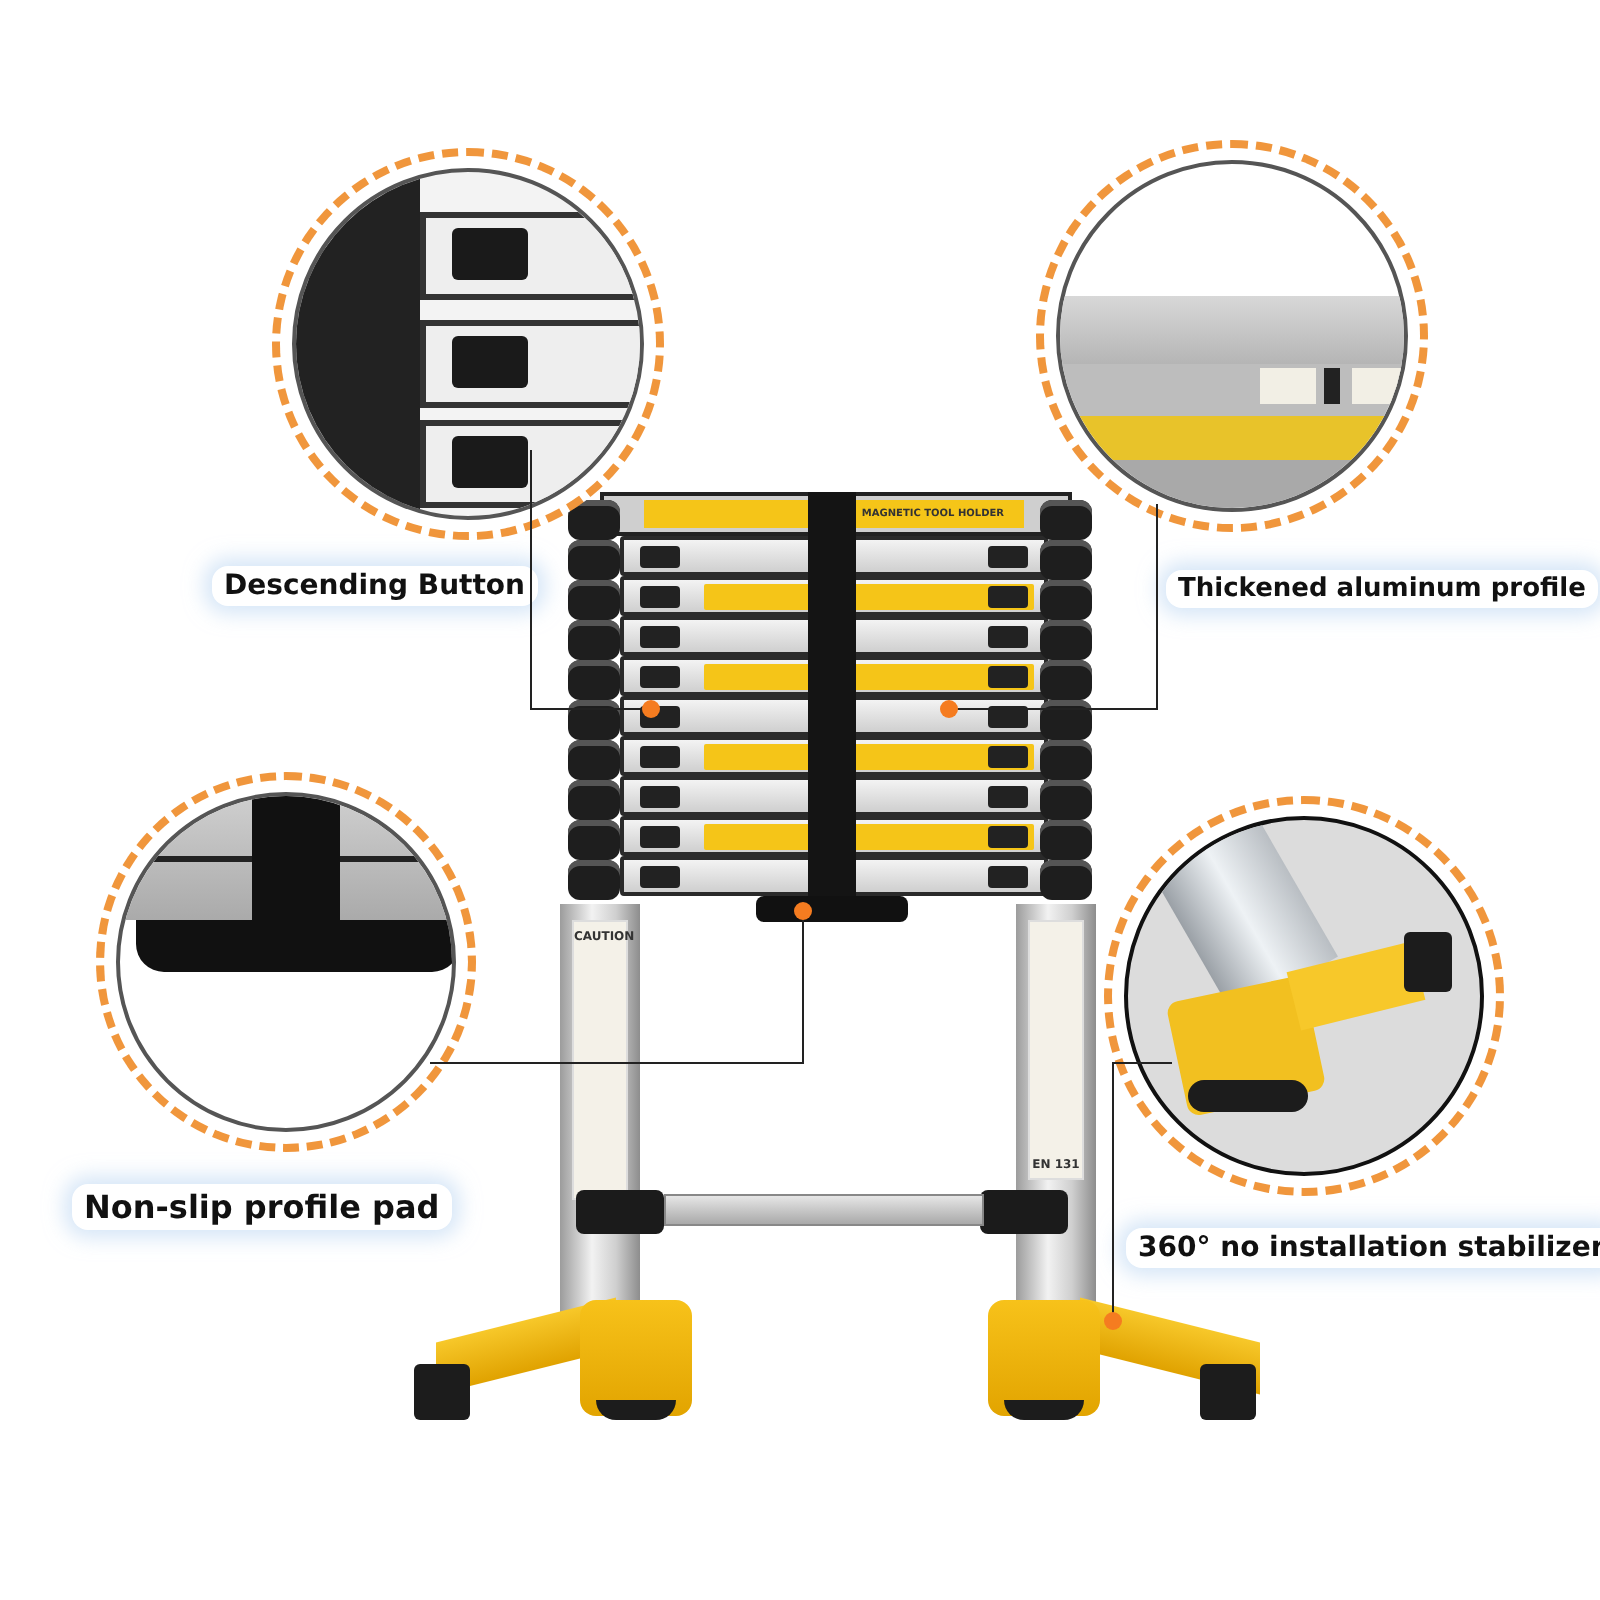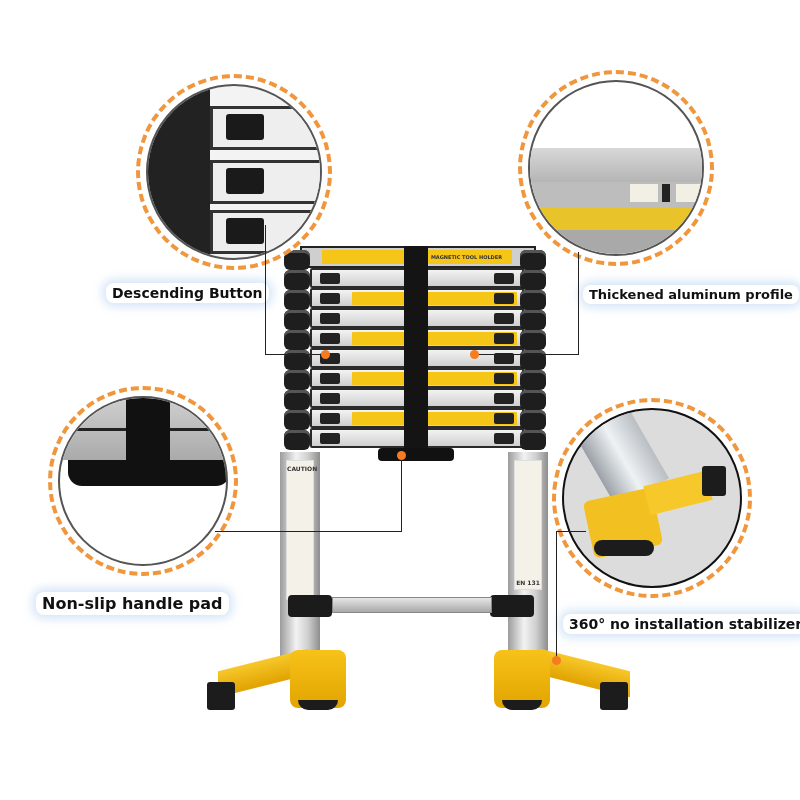--- a/index.html
+++ b/index.html
@@ -205,21 +205,21 @@
 <div class="dot" style="left:470px;top:350px"></div>
 
 <div class="zoom-circle" style="left:48px;top:386px;width:190px;height:190px">
   <div class="zoom-inner" style="background:#fff">
     <div class="abs" style="left:0;top:0;width:100%;height:62px;background:linear-gradient(#cfcfcf,#aaa)"></div>
     <div class="abs" style="left:0;top:30px;width:100%;height:3px;background:#222"></div>
     <div class="abs" style="left:66px;top:0;width:44px;height:80px;background:#111"></div>
     <div class="abs" style="left:8px;top:62px;width:162px;height:26px;background:#111;border-radius:0 0 14px 14px"></div>
   </div>
 </div>
-<div class="label" style="left:36px;top:592px;font-size:16px">Non-slip handle pad</div>
+<div class="label" style="left:36px;top:592px;font-size:16px">Non-slip profile pad</div>
 <div class="line" style="left:215px;top:531px;width:187px;height:1px"></div>
 <div class="line" style="left:401px;top:456px;width:1px;height:76px"></div>
 <div class="dot" style="left:397px;top:451px"></div>
 
 <div class="zoom-circle" style="left:552px;top:398px;width:200px;height:200px">
   <div class="zoom-inner" style="background:#dcdcdc;border-color:#111">
     <div class="abs" style="left:24px;top:-10px;width:60px;height:100px;background:linear-gradient(90deg,#9aa0a6,#eef2f5,#b9bec3);transform:rotate(-30deg)"></div>
     <div class="abs" style="left:24px;top:84px;width:70px;height:58px;background:#f2c020;border-radius:6px;transform:rotate(-12deg)"></div>
     <div class="abs" style="left:82px;top:68px;width:64px;height:30px;background:#f7c82a;transform:rotate(-14deg)"></div>
     <div class="abs" style="left:138px;top:56px;width:24px;height:30px;background:#1c1c1c;border-radius:3px"></div>

